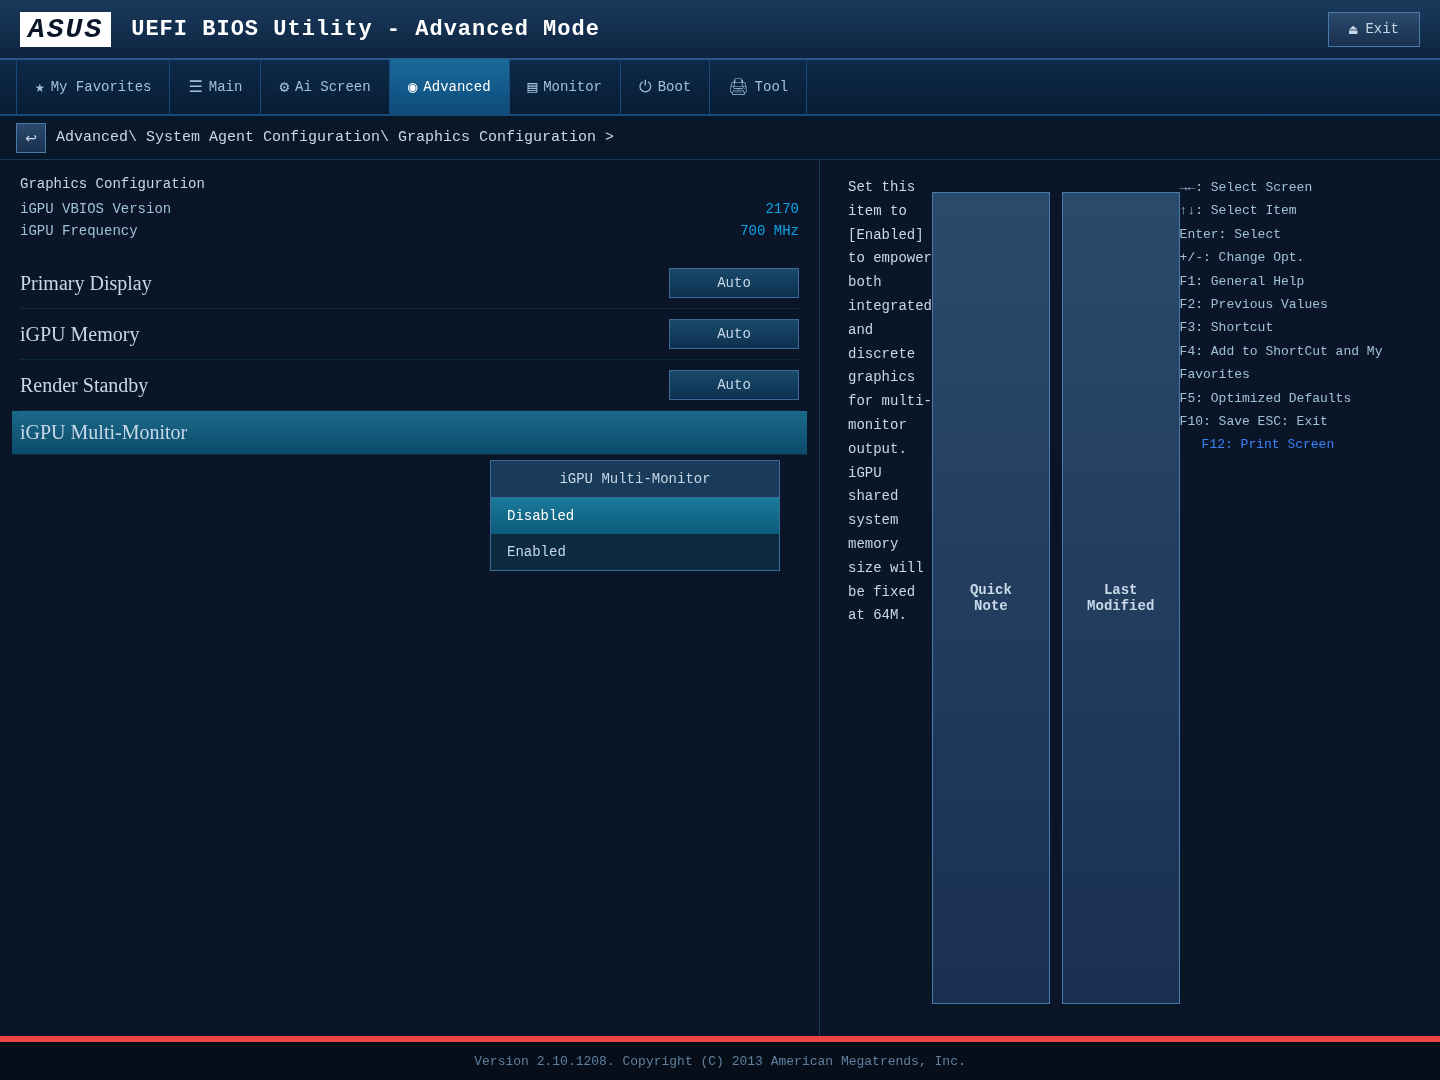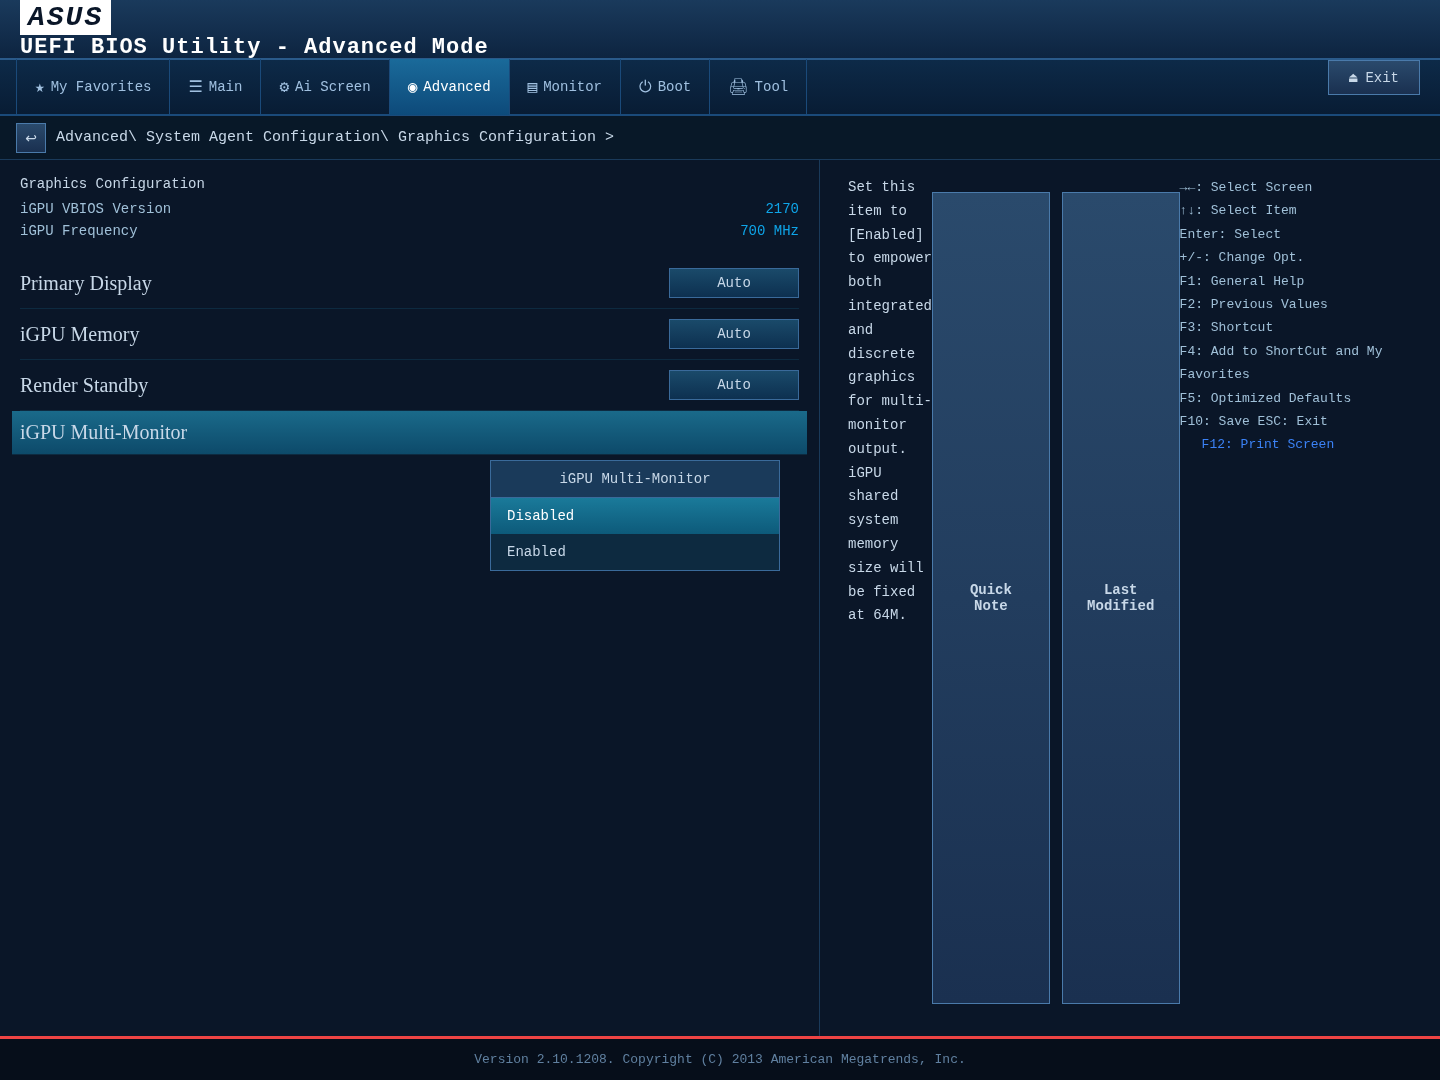--- a/index.html
+++ b/index.html
@@ -11,24 +11,23 @@
       color: #c8d8e8;
       overflow: hidden;
       position: relative;
     }
 
     
     .header {
       background: linear-gradient(180deg, #1a3a5c 0%, #0d2440 100%);
       height: 60px;
       display: flex;
-      align-items: flex-start;
+      align-items: center;
       padding: 0 20px;
       border-bottom: 2px solid #2a5a8a;
-      flex-direction: column;
     }
     .asus-logo {
       display: flex;
       align-items: center;
       gap: 12px;
       margin-right: 20px;
     }
     .asus-text {
       color: #ffffff;
       font-size: 28px;
@@ -263,21 +262,21 @@
       margin-left: 22px;
     }
 
     
     .footer {
       height: 44px;
       background: #060e1a;
       display: flex;
       align-items: center;
       justify-content: center;
-      border-top: 3px solid #ef4444;
+      border-top: 6px solid #ef4444;
     }
     .footer-text {
       color: #6080a0;
       font-size: 13px;
       font-family: 'Courier New', monospace;
     }
   </style>
 </head>
 <body>
 

